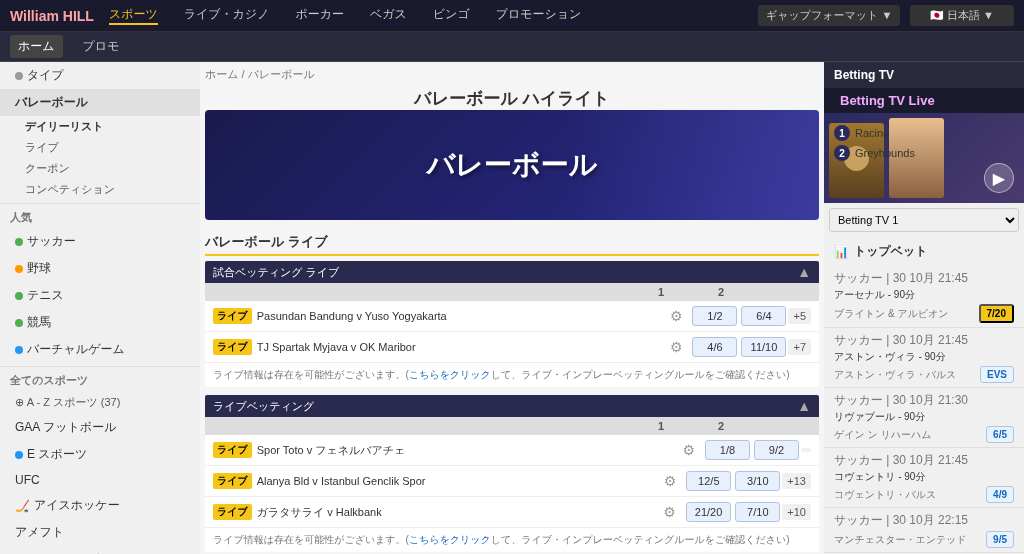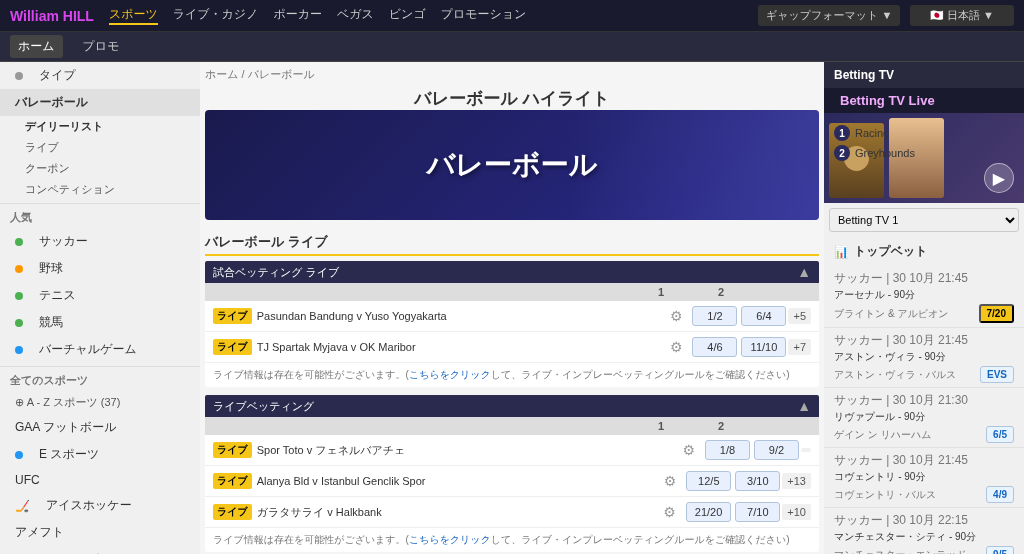--- a/index.html
+++ b/index.html
@@ -1,38 +1,38 @@
 <!DOCTYPE html>
 <html><head>
   <meta charset="utf-8">
   <style>
     * { margin: 0; padding: 0; box-sizing: border-box; }
     body { font-family: Arial, sans-serif; font-size: 12px; background: #1a1a2e; color: #333; width: 1024px; height: 554px; overflow: hidden; }
 
     
     .top-nav { background: #1a1a2e; display: flex; align-items: center; height: 32px; padding: 0 10px; border-bottom: 1px solid #333; }
     .logo { color: #f5c518; font-weight: bold; font-size: 14px; margin-right: 15px; }
-    .logo span { color: #d946ef; }
-    .top-nav-links { display: flex; gap: 15px; }
+    .logo span { color: #fca5a5; }
+    .top-nav-links { display: flex; gap: 26px; }
     .top-nav-links a { color: #ccc; text-decoration: none; font-size: 12px; }
     .top-nav-right { margin-left: auto; display: flex; align-items: center; gap: 10px; }
     .btn-format { background: #333; color: #ccc; padding: 3px 8px; border-radius: 3px; font-size: 11px; border: none; }
     .btn-lang { background: #333; color: #ccc; padding: 3px 20px; border-radius: 3px; font-size: 11px; border: none; }
 
     
     .second-nav { background: #2a2a3e; display: flex; align-items: center; height: 30px; padding: 0 10px; border-bottom: 1px solid #444; }
     .second-nav a { color: #ccc; text-decoration: none; font-size: 12px; margin-right: 15px; padding: 0 5px; }
     .second-nav a.active { color: #fff; background: #444; padding: 3px 8px; border-radius: 3px; }
 
     
     .main-layout { display: flex; height: calc(554px - 62px); }
 
     
     .sidebar { width: 200px; background: #f0f0f0; overflow-y: auto; flex-shrink: 0; }
-    .sidebar-item { padding: 5px 15px; cursor: pointer; display: flex; align-items: center; gap: 16px; font-size: 12px; color: #333; }
+    .sidebar-item { padding: 5px 15px; cursor: pointer; display: flex; align-items: center; gap: 4px; font-size: 12px; color: #333; }
     .sidebar-item.active { background: #e0e0e0; font-weight: bold; color: #333; }
     .sidebar-sub { padding: 3px 25px; font-size: 11px; color: #555; cursor: pointer; }
     .sidebar-sub.active { color: #333; font-weight: bold; }
     .sidebar-heading { padding: 6px 10px 3px; font-size: 11px; color: #777; font-weight: bold; border-top: 1px solid #ddd; margin-top: 3px; }
     .sidebar-az { padding: 4px 15px; color: #555; font-size: 11px; }
     .dot-icon { width: 8px; height: 8px; border-radius: 50%; background: #999; display: inline-block; }
     .dot-icon.green { background: #4caf50; }
     .dot-icon.orange { background: #ff9800; }
     .dot-icon.blue { background: #2196f3; }
 
@@ -311,21 +311,20 @@
     <div class="bet-item">
       <div class="bet-item-header">サッカー | 30 10月 21:45</div>
       <div class="bet-item-match">コヴェントリ - 90分</div>
       <div class="bet-item-row">
         <span class="bet-item-detail">コヴェントリ・バルス</span>
         <button class="odd-badge-blue">4/9</button>
       </div>
     </div>
     <div class="bet-item">
       <div class="bet-item-header">サッカー | 30 10月 22:15</div>
-      <div class="bet-item-match">マンチェスター・シティ - 90分</div>
       <div class="bet-item-row">
         <span class="bet-item-detail">マンチェスター・エンテッド</span>
         <button class="odd-badge-blue">9/5</button>
       </div>
     </div>
     <div class="bet-item">
       
       
       
     </div>

